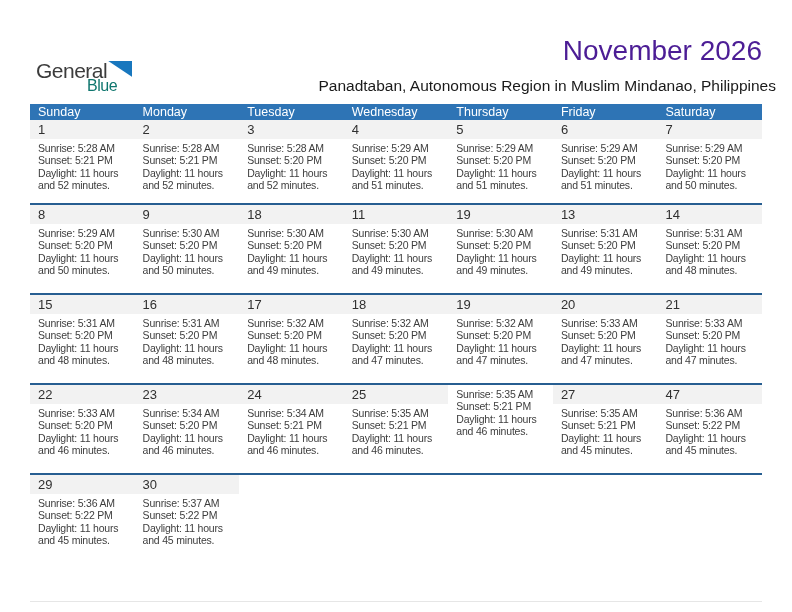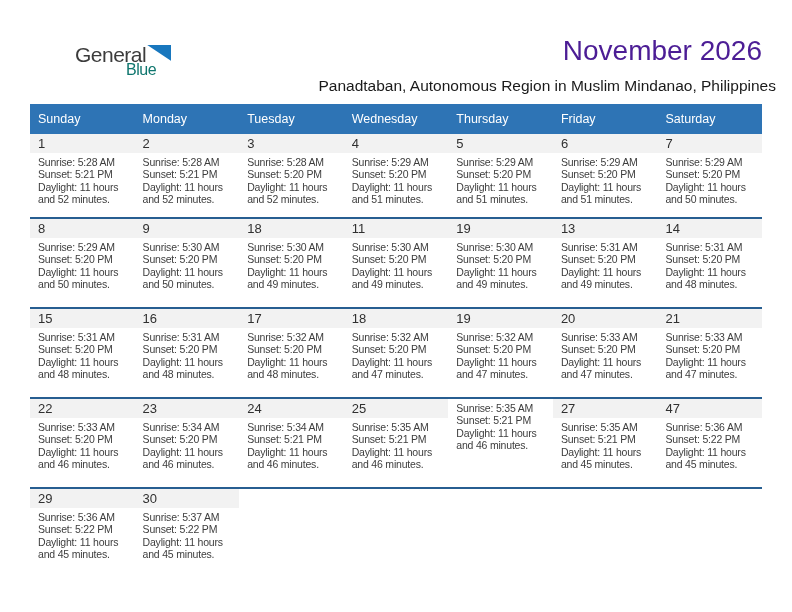--- a/index.html
+++ b/index.html
@@ -13,22 +13,21 @@
     width: 792px;
     height: 612px;
     background: #ffffff;
     overflow: hidden;
   }
 
   
   .logo {
     position: absolute;
     left: 36px;
-    top: 44px;
-    margin-left: 39px;
+    top: 60px;
   }
   .logo-top {
     display: flex;
     align-items: flex-start;
     line-height: 1;
   }
   .logo-general {
     font-size: 21px;
     letter-spacing: -0.5px;
     color: #3c3c3c;
@@ -74,21 +73,21 @@
 
   
   .calendar {
     position: absolute;
     left: 30px;
     top: 104px;
     width: 732px;
   }
   .weekday-row {
     display: flex;
-    height: 30px;
+    height: 16px;
     background: #2E74B5;
     align-items: center;
   }
   .hcell {
     flex: 1 1 0;
     color: #ffffff;
     font-size: 12.5px;
     padding-left: 8px;
     overflow: hidden;
     white-space: nowrap;

